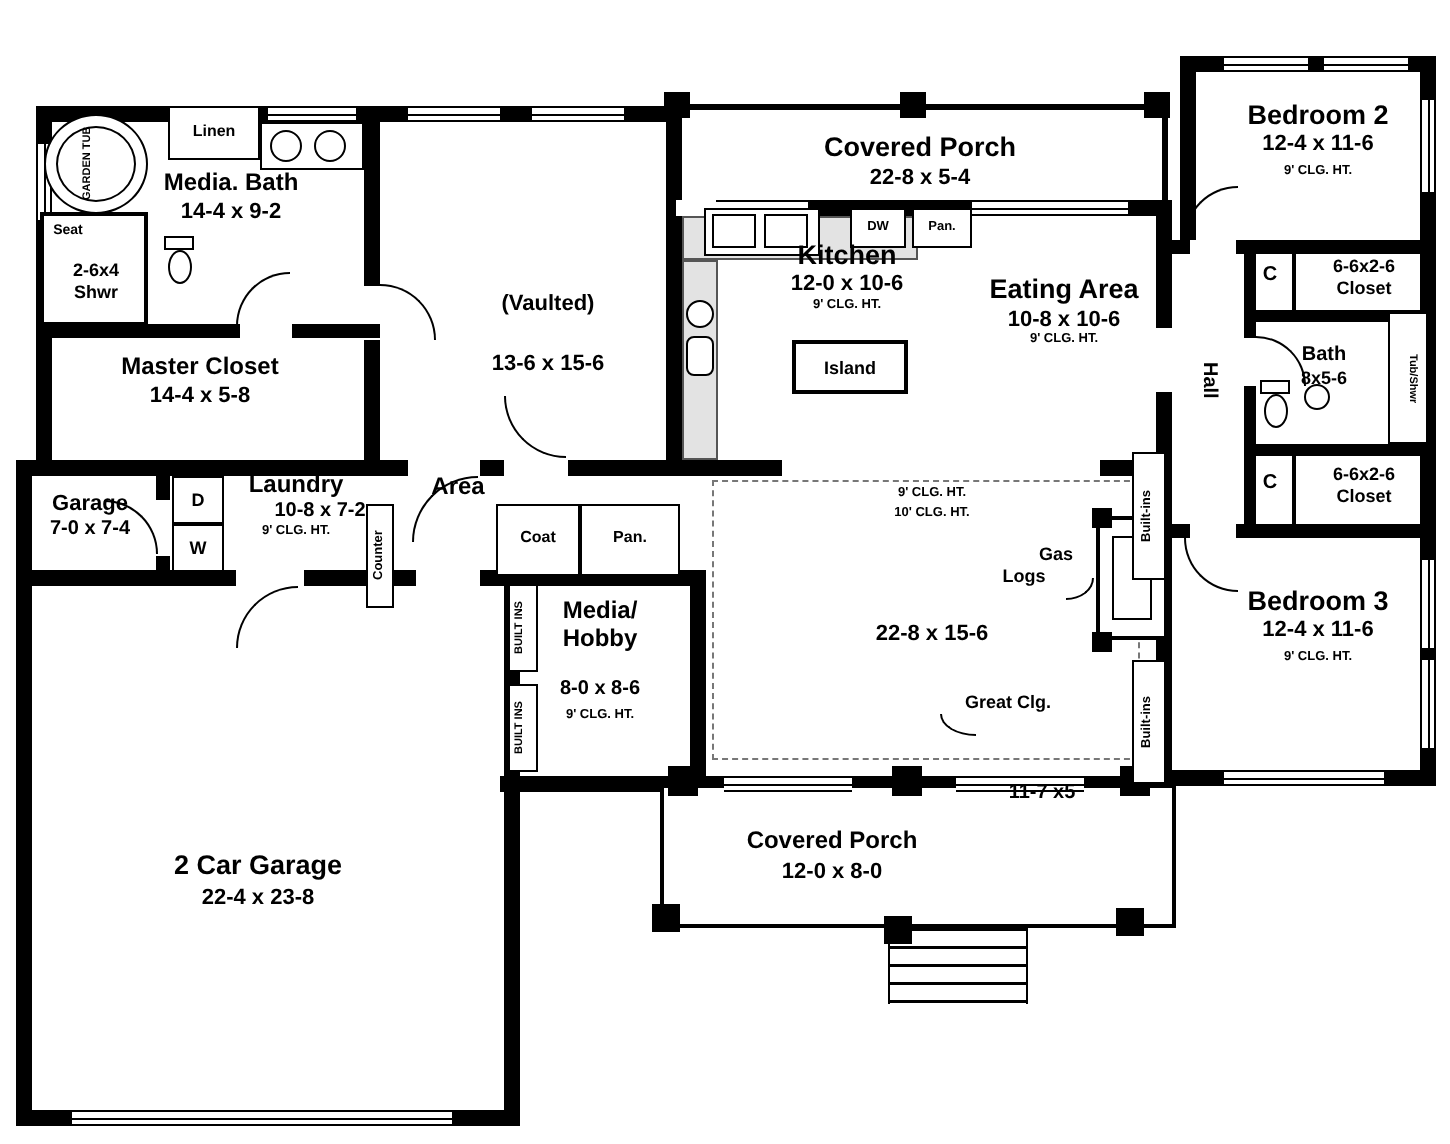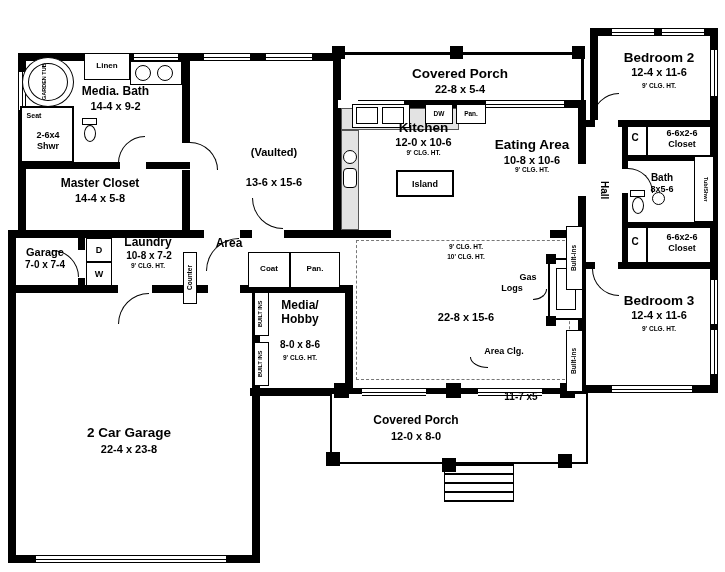--- a/index.html
+++ b/index.html
@@ -257,36 +257,36 @@
   <div class="lbl t9" style="left:652px;top:243px;width:60px">Closet</div>
 
   <div class="lbl t13" style="left:612px;top:293px;width:94px">Bedroom 3</div>
   <div class="lbl t11" style="left:612px;top:309px;width:94px">12-4 x 11-6</div>
   <div class="lbl t6" style="left:612px;top:325px;width:94px">9' CLG. HT.</div>
 
   <div class="lbl t11" style="left:12px;top:246px;width:66px">Garage</div>
   <div class="lbl t10" style="left:12px;top:259px;width:66px">7-0 x 7-4</div>
 
   <div class="lbl t12" style="left:112px;top:236px;width:72px">Laundry</div>
-  <div class="lbl t10" style="left:111px;top:250px;width:76px">10-8 x 7-2</div>
+  <div class="lbl t10" style="left:122px;top:250px;width:76px">10-8 x 7-2</div>
   <div class="lbl t6" style="left:110px;top:262px;width:76px">9' CLG. HT.</div>
 
   <div class="lbl t12" style="left:202px;top:237px;width:54px">Area</div>
 
   <div class="lbl t12" style="left:268px;top:299px;width:64px">Media/</div>
   <div class="lbl t12" style="left:268px;top:313px;width:64px">Hobby</div>
   <div class="lbl t10" style="left:266px;top:339px;width:68px">8-0 x 8-6</div>
   <div class="lbl t6" style="left:266px;top:354px;width:68px">9' CLG. HT.</div>
 
   <div class="lbl t6" style="left:420px;top:243px;width:92px">9' CLG. HT.</div>
   <div class="lbl t6" style="left:420px;top:253px;width:92px">10' CLG. HT.</div>
   <div class="lbl t11" style="left:402px;top:311px;width:128px">22-8 x 15-6</div>
   <div class="lbl t9" style="left:510px;top:272px;width:36px">Gas</div>
   <div class="lbl t9" style="left:494px;top:283px;width:36px">Logs</div>
-  <div class="lbl t9" style="left:472px;top:346px;width:64px">Area Clg.</div>
+  <div class="lbl t9" style="left:472px;top:346px;width:64px">Great Clg.</div>
 
   <div class="lbl t13" style="left:58px;top:425px;width:142px">2 Car Garage</div>
   <div class="lbl t11" style="left:58px;top:443px;width:142px">22-4 x 23-8</div>
 
   <div class="lbl t12" style="left:352px;top:414px;width:128px">Covered Porch</div>
   <div class="lbl t11" style="left:352px;top:430px;width:128px">12-0 x 8-0</div>
   <div class="lbl t10" style="left:492px;top:391px;width:58px">11-7 x5</div>
 
 </div>
 

